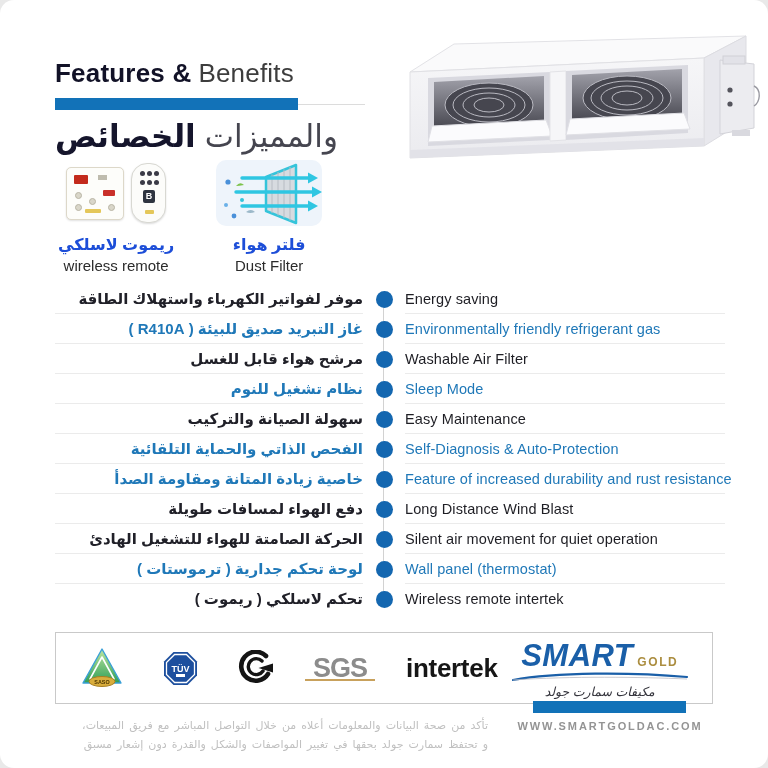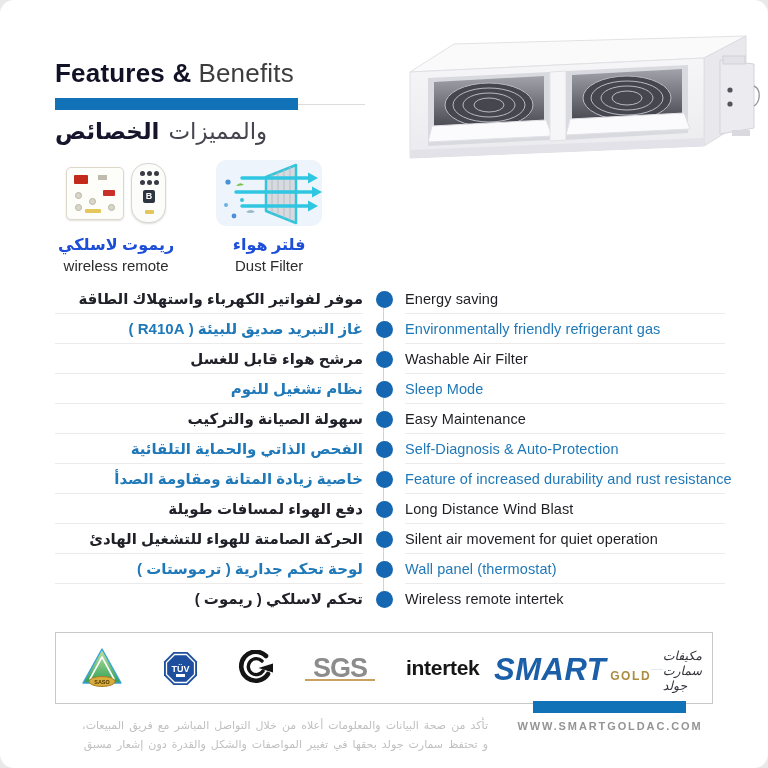--- a/index.html
+++ b/index.html
@@ -8,21 +8,21 @@
           border-radius:14px; overflow:hidden; }
 
   
   .header { position:absolute; left:55px; top:58px; width:320px; }
   .title-en { font-size:26px; letter-spacing:.2px; white-space:nowrap; }
   .title-en .b { font-weight:700; color:#121227; }
   .title-en .l { font-weight:400; color:#3d3d3d; margin-left:7px; }
   .accent-row { margin-top:9px; width:310px; display:flex; align-items:center; }
   .accent-bar { width:243px; height:12px; background:#1272b8; }
   .accent-line { flex:1; height:1px; background:#dcdcdc; }
-  .title-ar { margin-top:8px; font-size:23px; display:flex; gap:9px; align-items:baseline; }
+  .title-ar { margin-top:8px; font-size:31px; display:flex; gap:9px; align-items:baseline; }
   .title-ar .b { font-weight:700; color:#15152c; }
   .title-ar .l { font-weight:400; color:#45454f; }
 
   
   .product { position:absolute; left:402px; top:28px; width:360px; height:144px; }
 
   
   .icon-row { position:absolute; left:58px; top:160px; display:flex; gap:42px; }
   .icon-col { display:flex; flex-direction:column; align-items:center; }
   .icon-art { height:66px; display:flex; align-items:center; justify-content:center; gap:7px; }
@@ -60,23 +60,23 @@
   .f-dot { display:flex; align-items:center; justify-content:center; }
   .dot { width:17px; height:17px; border-radius:50%; background:#1467b0; z-index:1; }
 
   
   .footer-box { position:absolute; left:55px; top:632px; width:658px; height:72px;
                 border:1px solid #c9c9c9; background:#fff; display:flex; align-items:center;
                 justify-content:space-between; padding:0 10px 0 24px; }
   .certs { display:flex; align-items:center; gap:39px; }
   .sgs { position:relative; font-size:27px; font-weight:700; color:#8c8c8c; letter-spacing:-1px; }
   .sgs::after { content:""; position:absolute; left:-8px; right:-8px; bottom:3px; height:1.5px; background:#c8a15c; }
-  .intertek { font-size:21px; font-weight:700; color:#161616; letter-spacing:-.3px; }
-
-  .brand { display:flex; flex-direction:row; align-items:center; width:208px; padding-top:2px; }
+  .intertek { font-size:26px; font-weight:700; color:#161616; letter-spacing:-.3px; }
+
+  .brand { display:flex; flex-direction:column; align-items:center; width:208px; padding-top:2px; }
   .brand-line { display:flex; align-items:flex-end; }
   .brand-smart { font-size:31px; font-weight:700; font-style:italic; color:#1a5fa8; letter-spacing:.5px; line-height:1; }
   .brand-gold { font-size:12px; font-weight:700; color:#ab8d3f; letter-spacing:1.6px; margin-left:4px; margin-bottom:2px; }
   .brand-ar { font-size:12.5px; color:#34343c; margin-top:2px;font-style:italic; }
 
   .footer-bluebar { position:absolute; left:533px; top:701px; width:153px; height:12px; background:#1272b8; }
   .website { position:absolute; left:514px; top:720px; width:192px; text-align:center;
              font-size:11px; font-weight:700; letter-spacing:1.9px; color:#949494; white-space:nowrap; }
 
   .disclaimer { position:absolute; left:18px; top:716px; width:470px; direction:rtl;

